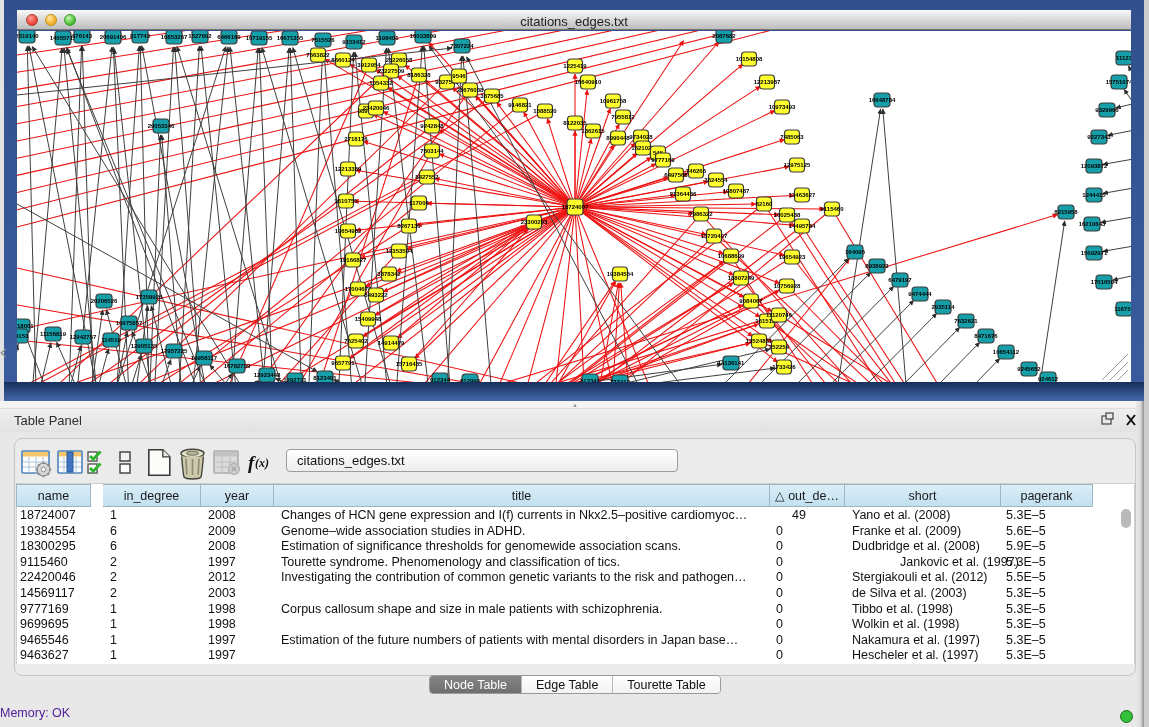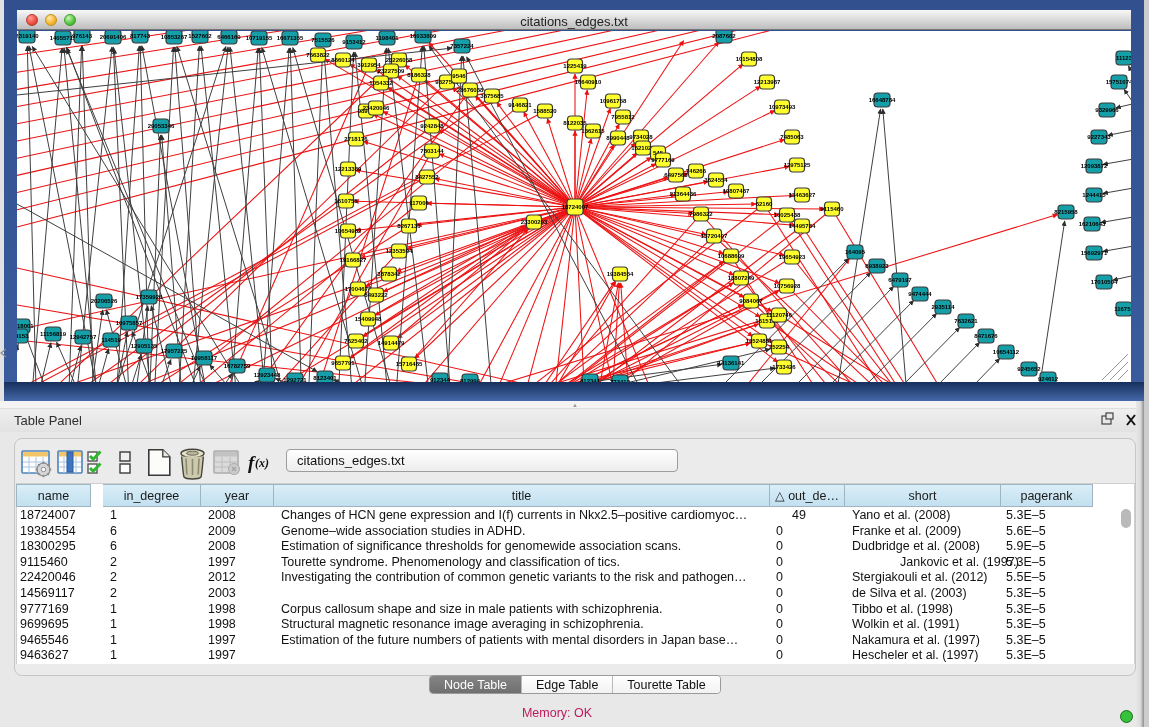--- a/index.html
+++ b/index.html
@@ -19,21 +19,21 @@
 #container{position:absolute;left:14px;top:37px;width:1122px;height:238px;background:#ebebeb;border:1px solid #c6c6c6;border-radius:8px}
 #combo{position:absolute;left:286px;top:449px;width:392px;height:23px;background:linear-gradient(#fff,#ededed);border:1px solid #9d9d9d;border-radius:4px;font-size:13px;color:#111;line-height:21px;padding-left:10px}
 #tablewrap{position:absolute;left:16px;top:483px;width:1119px;height:181px;background:#fff;border:1px solid #cfcfcf;border-bottom:0}
 .th{position:absolute;top:484px;height:23px;background:linear-gradient(#daeef8,#c2e0ef);border:1px solid #9fb6c2;border-left:0;text-align:center;font-size:12.5px;color:#1a1a1a;line-height:22px}
 .trow{position:absolute;height:15.6px;font-size:12.5px;color:#111;width:1119px}
 .trow span{position:absolute;white-space:nowrap;top:0px}
 
 .tabs{position:absolute;left:429px;top:675px;height:19px;display:flex;border:1px solid #9a9a9a;border-radius:4px;overflow:hidden;font-size:12.5px}
 .tab{padding:0 14px;line-height:18px;background:linear-gradient(#fff,#f2f2f2);color:#111;border-left:1px solid #b9b9b9}
 .tab.sel{background:linear-gradient(#858585,#6f6f6f);color:#fff;border-left:0}
-#mem{position:absolute;left:0;top:706px;width:1114px;text-align:center;font-size:12.5px;color:#be185d}
+#mem{position:absolute;left:0;top:706px;width:1114px;text-align:left;font-size:12.5px;color:#4c1d95}
 #memdot{position:absolute;left:1120px;top:710px;width:13px;height:13px;border-radius:50%;background:#35c23b;border:1.5px solid #1c6b1e}
 #rightstrip{position:absolute;left:1144px;top:0;width:5px;height:727px;background:#cdcdcd}
 #rightstrip2{position:absolute;left:1136px;top:401px;width:8px;height:326px;background:linear-gradient(90deg,#e8e8e8 0%,#dcdcdc 55%,#8f8f8f 100%)}
 #leftstrip{position:absolute;left:0;top:0;width:4px;height:401px;background:#e2e2e2}
 </style></head><body>
 <div id="stage">
 <div id="frame">
   <div class="btm"></div>
   <div id="titlebar">
     <div class="tl" style="left:9px;background:radial-gradient(circle at 35% 30%,#ff9d96,#ee4b3e 60%,#c83327);border:1px solid #b43a2e"></div>
@@ -756,23 +756,22 @@
       <span style="left:208px">1998</span>
       <span style="left:281px">Corpus callosum shape and size in male patients with schizophrenia.</span>
       <span style="left:776px">0</span>
       <span style="left:852px">Tibbo et al. (1998)</span>
       <span style="left:1006px">5.3E–5</span>
     </div>
 <div class="trow" style="top:617.2px">
 <span style="left:20px">9699695</span>
       <span style="left:110px">1</span>
       <span style="left:208px">1998</span>
-      <span style="left:281px">Structural magnetic resonance image averaging in schizophrenia.</span>
       <span style="left:776px">0</span>
-      <span style="left:852px">Wolkin et al. (1991)</span>
+      <span style="left:852px">Wolkin et al. (1998)</span>
       <span style="left:1006px">5.3E–5</span>
     </div>
 <div class="trow" style="top:632.8px">
 <span style="left:20px">9465546</span>
       <span style="left:110px">1</span>
       <span style="left:208px">1997</span>
       <span style="left:281px">Estimation of the future numbers of patients with mental disorders in Japan base…</span>
       <span style="left:776px">0</span>
       <span style="left:852px">Nakamura et al. (1997)</span>
       <span style="left:1006px">5.3E–5</span>

